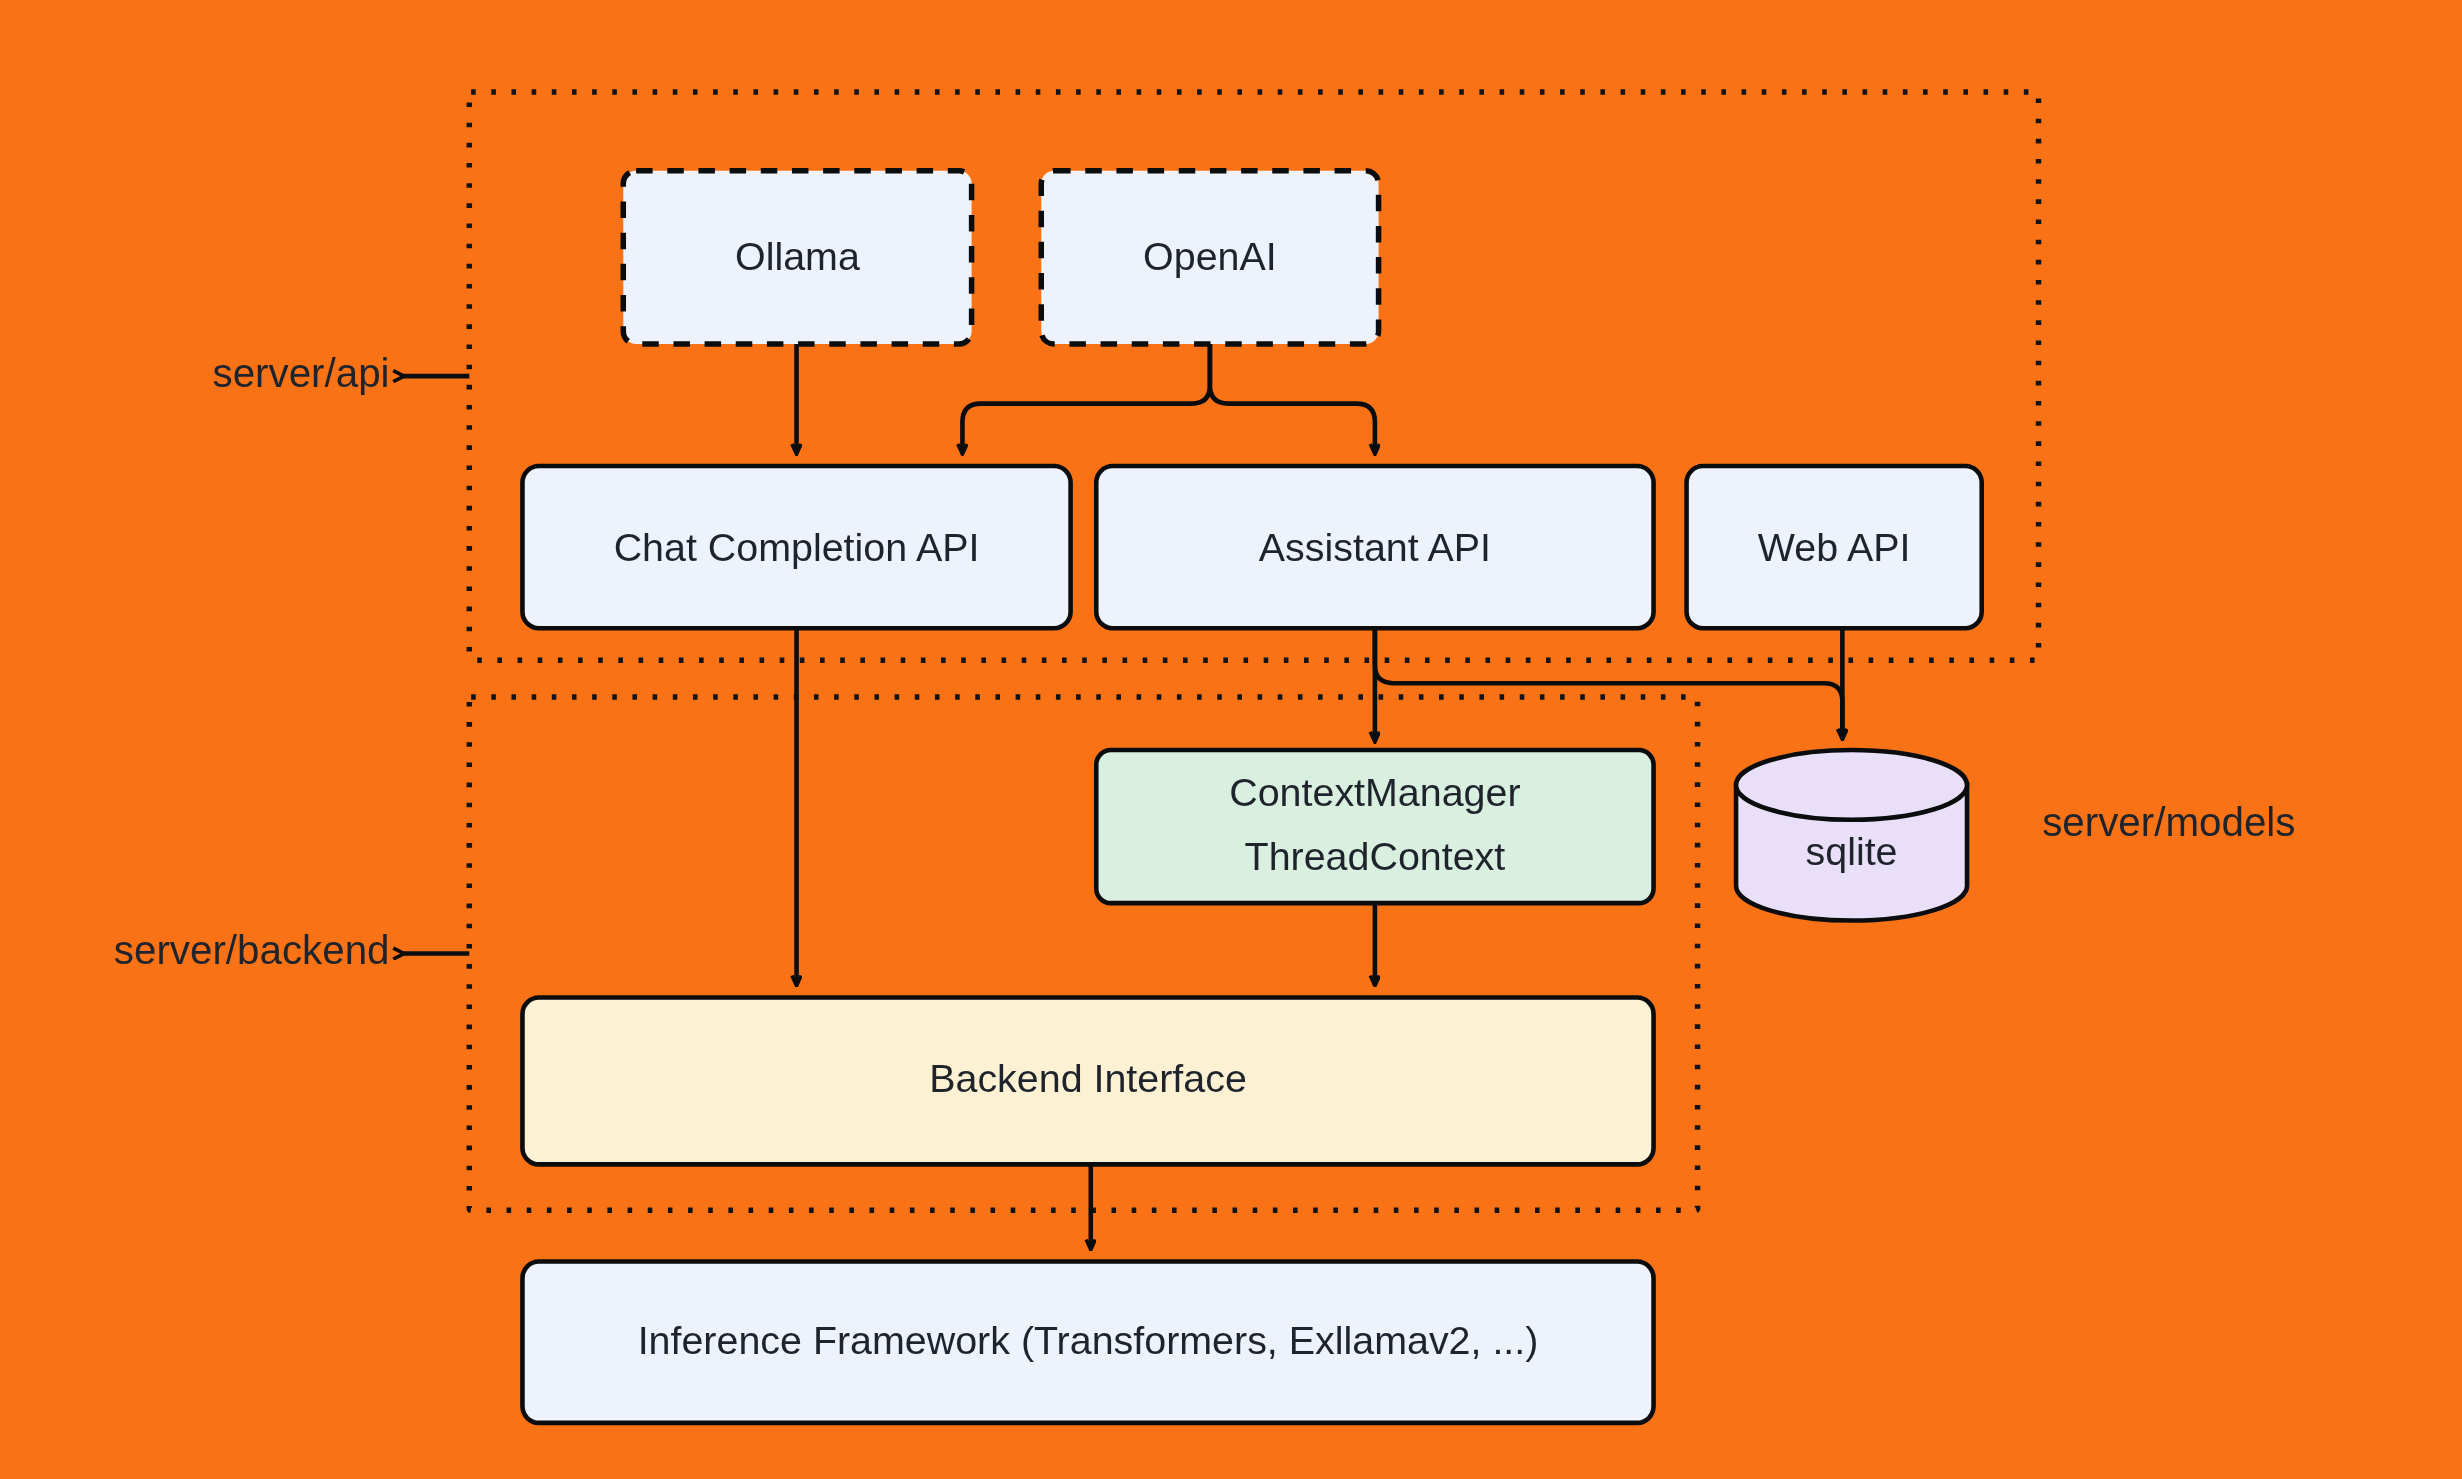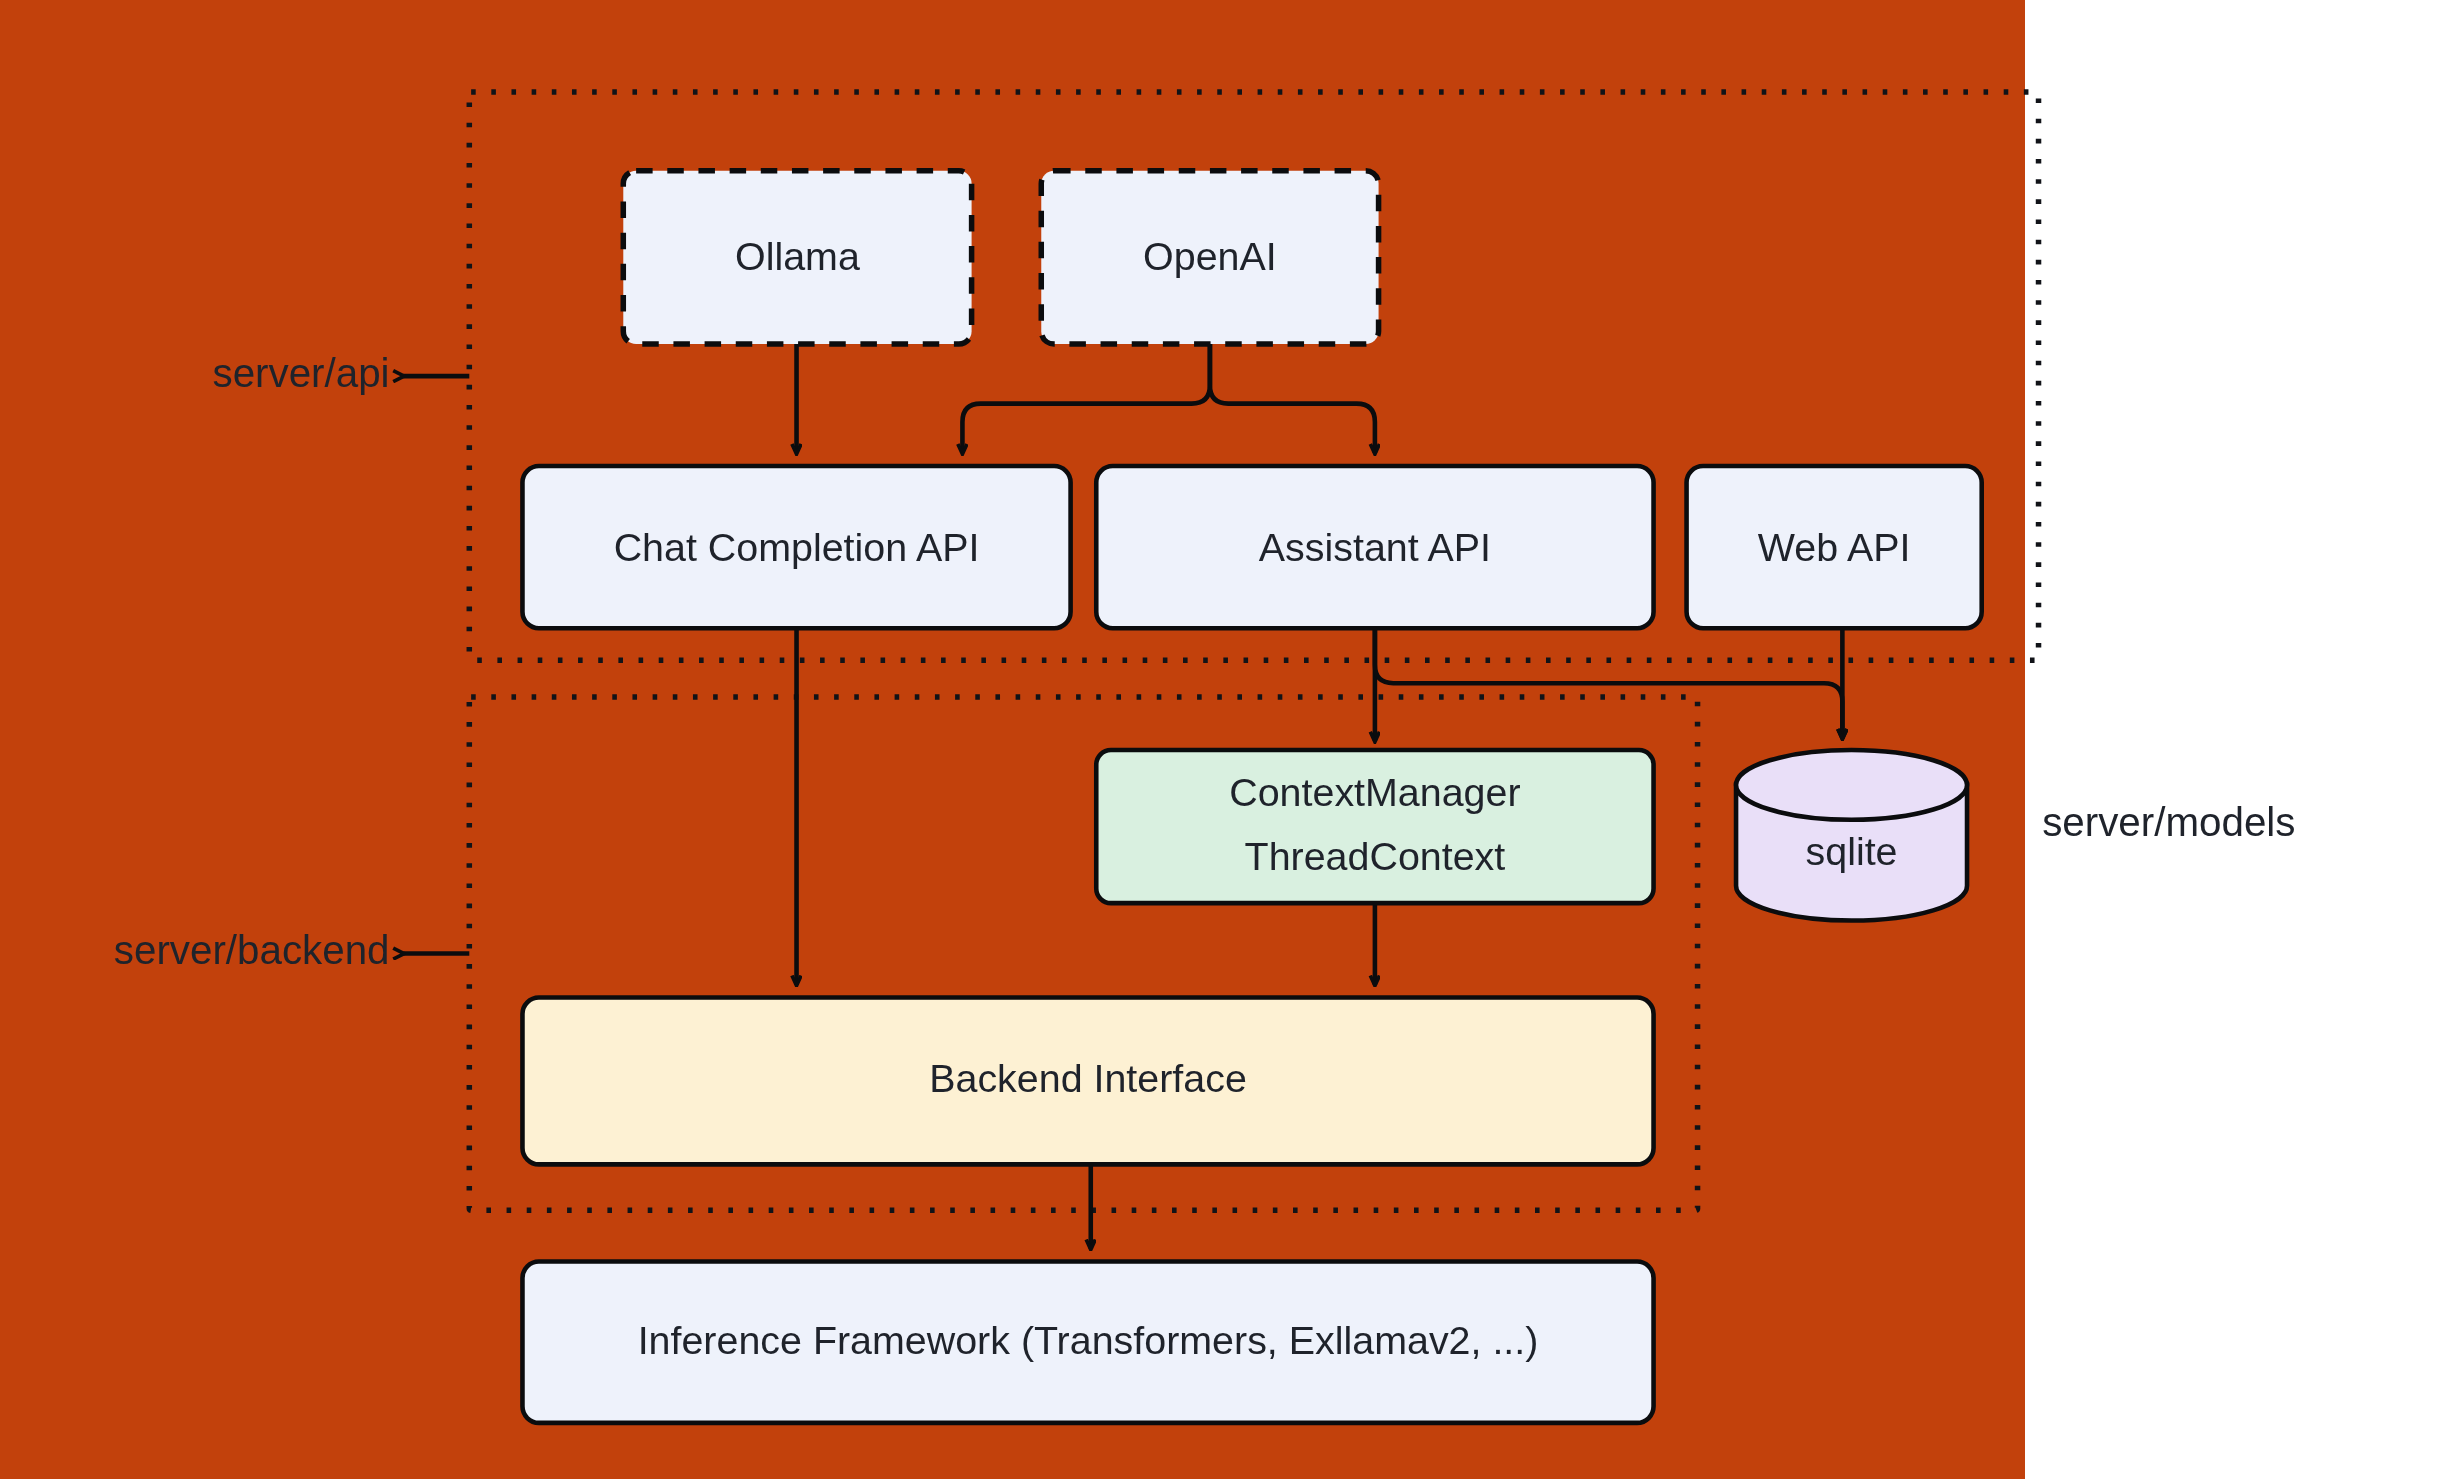--- a/index.html
+++ b/index.html
@@ -8,23 +8,23 @@
     background: #ffffff;
   }
   body {
     width: 2462px;
     height: 1480px;
     font-family: "Liberation Sans", sans-serif;
     overflow: hidden;
   }
   #diagram-root {
     position: relative;
-    width: 2025px;
+    width: 2462px;
     height: 1480px;
-    background: #c2410c;
+    background: #f97316;
   }
   svg#arch-svg {
     position: absolute;
     top: 0;
     left: 0;
     width: 2462px;
     height: 1480px;
     display: block;
   }
   .node-label {

